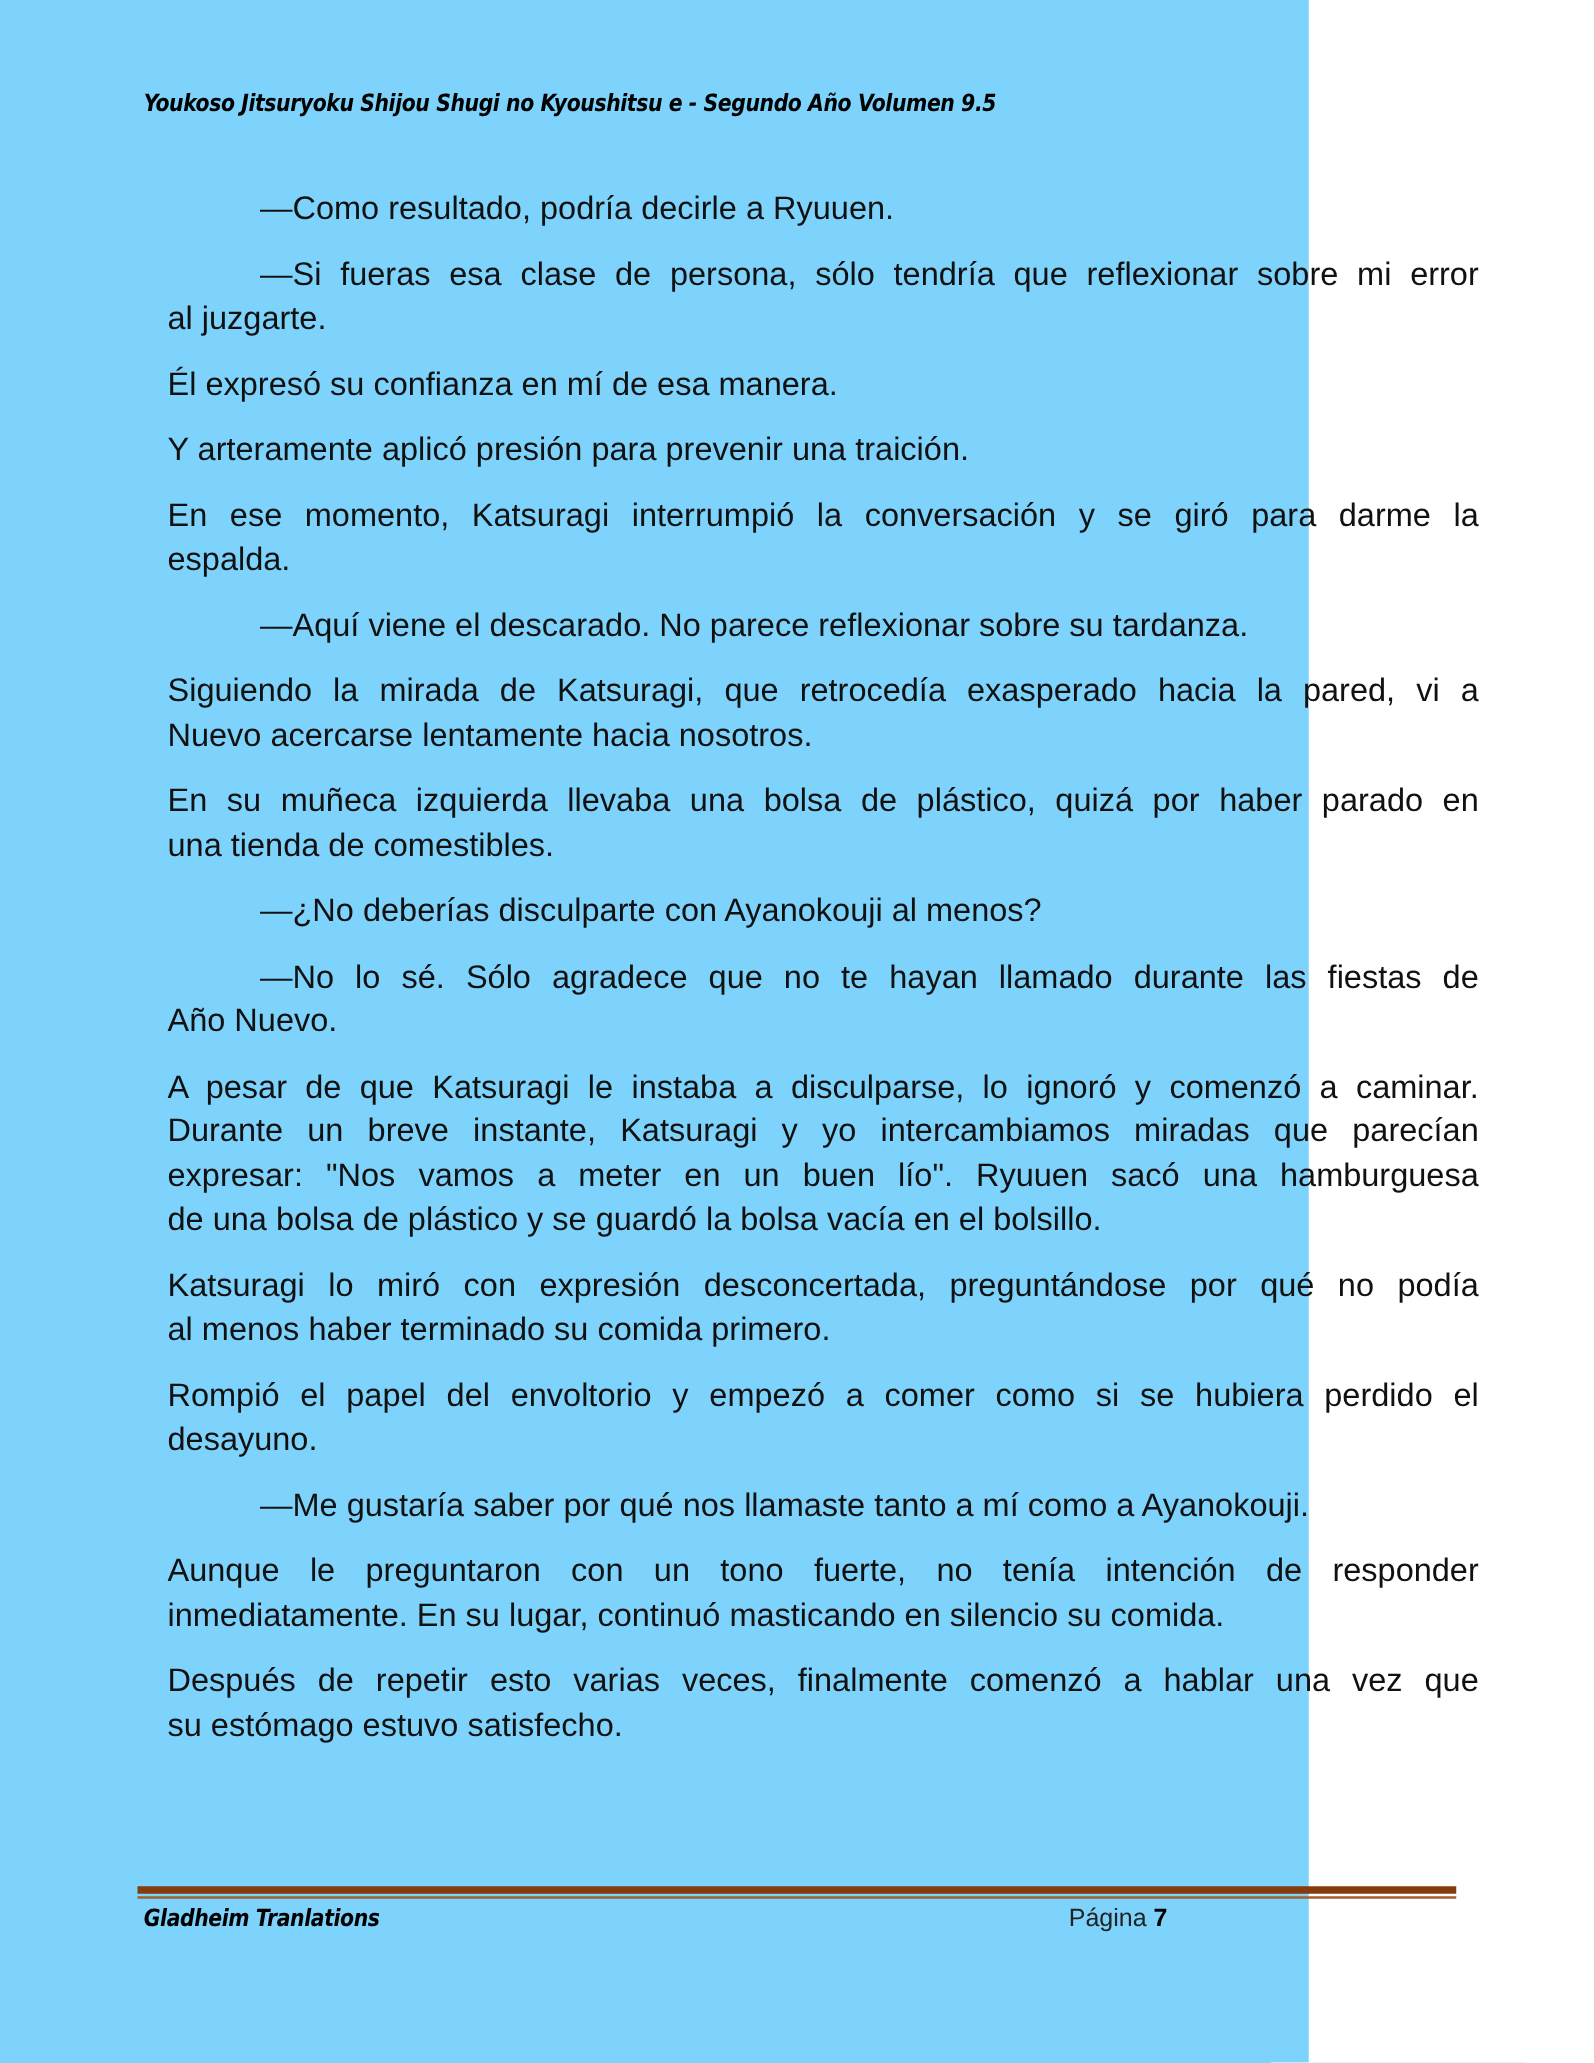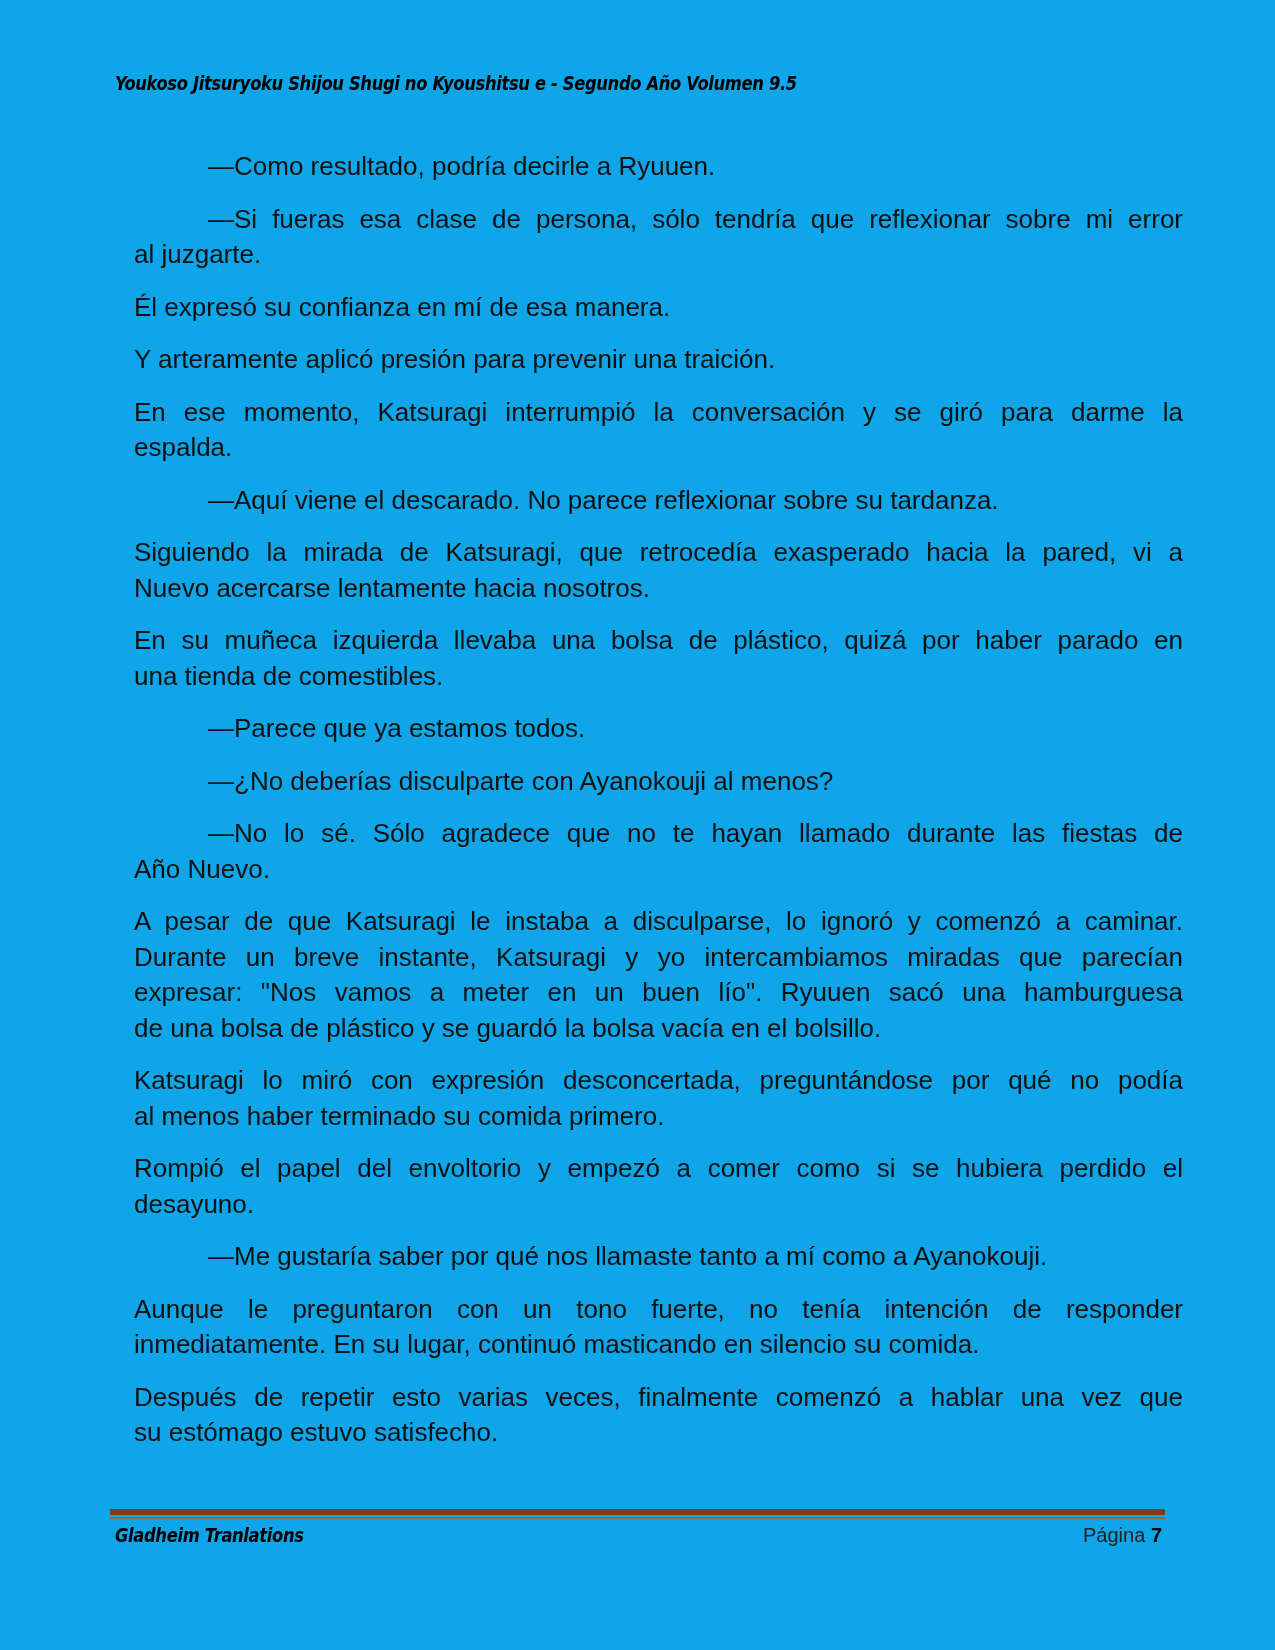--- a/index.html
+++ b/index.html
@@ -1,17 +1,17 @@
 <!DOCTYPE html>
 <html><head>
 <meta charset="utf-8">
 <style>
   html, body { margin: 0; padding: 0; background: #ffffff; }
   body { width: 1275px; height: 1650px; position: relative; overflow: hidden; }
-  .page { position: absolute; left: 0; top: 0; width: 1275px; height: 1650px; background: #0ea5e9; }
+  .page { position: absolute; left: 0; top: 0; width: 1047px; height: 1650px; background: #7dd3fc; }
 
   .running-header {
     position: absolute; left: 115px; top: 72px;
     font-family: "DejaVu Sans", sans-serif;
     font-style: italic; font-weight: bold;
     font-size: 19px; letter-spacing: -0.4px;
     color: #000; white-space: nowrap;
     transform: scaleX(0.86); transform-origin: left top;
   }
 
@@ -72,23 +72,20 @@
     </div>
     <div class="para">
       <span class="line full">Siguiendo la mirada de Katsuragi, que retrocedía exasperado hacia la pared, vi a</span>
       <span class="line last">Nuevo acercarse lentamente hacia nosotros.</span>
     </div>
     <div class="para">
       <span class="line full">En su muñeca izquierda llevaba una bolsa de plástico, quizá por haber parado en</span>
       <span class="line last">una tienda de comestibles.</span>
     </div>
     <div class="para indent">
-      <span class="line last">—Parece que ya estamos todos.</span>
-    </div>
-    <div class="para indent">
       <span class="line last">—¿No deberías disculparte con Ayanokouji al menos?</span>
     </div>
     <div class="para indent">
       <span class="line full">—No lo sé. Sólo agradece que no te hayan llamado durante las fiestas de</span>
       <span class="line last">Año Nuevo.</span>
     </div>
     <div class="para">
       <span class="line full">A pesar de que Katsuragi le instaba a disculparse, lo ignoró y comenzó a caminar.</span>
       <span class="line full">Durante un breve instante, Katsuragi y yo intercambiamos miradas que parecían</span>
       <span class="line full">expresar: "Nos vamos a meter en un buen lío". Ryuuen sacó una hamburguesa</span>

